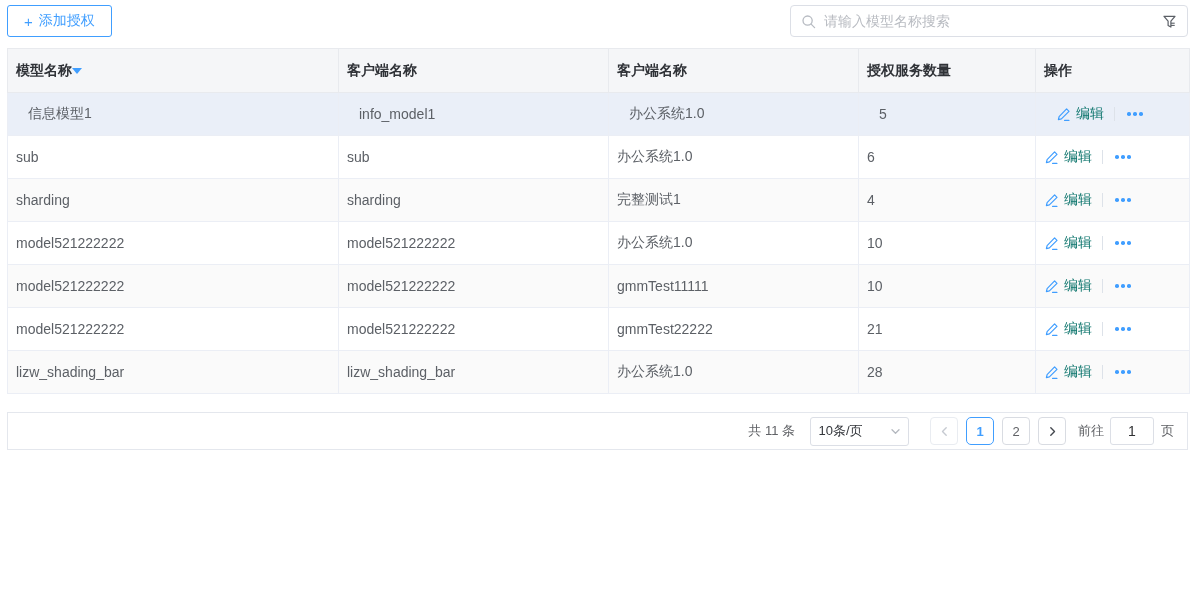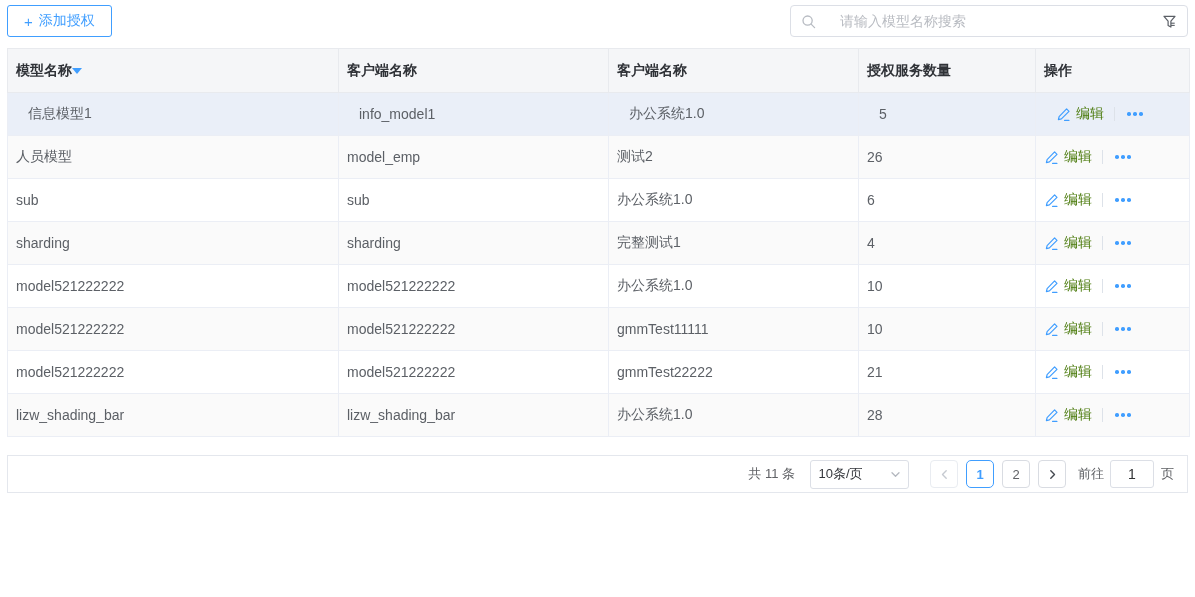--- a/index.html
+++ b/index.html
@@ -7,40 +7,40 @@
   body { font-family: "Liberation Sans", "DejaVu Sans", sans-serif; color: #606266; }
   .page { padding: 5px 7px 0 7px; }
 
   
   .topbar { display: flex; justify-content: space-between; align-items: center; height: 32px; margin-bottom: 11px; }
   .add-btn { height: 32px; padding: 0 16px; background: #fff; border: 1px solid #409eff; border-radius: 3px;
              color: #409eff; font-size: 14px; cursor: pointer; display: inline-flex; align-items: center; gap: 6px;
              font-family: inherit; }
   .add-btn .plus { font-size: 15px; line-height: 1; }
   .search-box { width: 398px; height: 32px; border: 1px solid #dcdfe6; border-radius: 4px; background: #fff;
-                display: flex; align-items: center; padding: 0 10px; gap: 24px; }
+                display: flex; align-items: center; padding: 0 10px; gap: 8px; }
   .search-box input { flex: 1; border: none; outline: none; font-size: 14px; color: #606266; background: transparent;
                       font-family: inherit; }
   .search-box input::placeholder { color: #b9bcc2; }
   .icon-svg { display: block; flex: 0 0 auto; }
 
   
   table { width: 100%; border-collapse: collapse; table-layout: fixed; }
   th, td { border: 1px solid #ebeef5; font-size: 14px; text-align: left; padding: 0 8px; overflow: hidden;
            white-space: nowrap; }
   th { height: 44px; background: #f5f6f8; color: #2f3237; font-weight: 600; border-color: #e8eaee; }
   td { height: 43px; color: #5c6066; background: transparent; }
   tr.striped td { background: #fafafa; }
   tr.highlight td { background: #eaeff8; padding-left: 20px; }
   .th-inner { display: flex; align-items: center; }
   .caret-down { width: 0; height: 0; border-left: 5px solid transparent; border-right: 5px solid transparent;
                 border-top: 6px solid #409eff; display: inline-block; }
 
   .action-wrap { display: flex; align-items: center; gap: 10px; }
-  .edit-link { display: inline-flex; align-items: center; gap: 5px; color: #4d7c0f; font-size: 14px;
+  .edit-link { display: inline-flex; align-items: center; gap: 5px; color: #0f766e; font-size: 14px;
                text-decoration: none; cursor: pointer; }
   .action-divider { width: 1px; height: 14px; background: #dde2e9; display: inline-block; }
   .more-btn { display: inline-flex; align-items: center; gap: 2.5px; cursor: pointer; padding: 4px 2px; }
   .more-btn i { width: 3.5px; height: 3.5px; border-radius: 50%; background: #409eff; display: block; }
 
   
   .pager-box { margin-top: 18px; border: 1px solid #e4e7ed; height: 38px; display: flex; align-items: center;
                justify-content: flex-end; padding-right: 13px; font-size: 13px; color: #606266; background: #fff; }
   .pager-box > * { flex: 0 0 auto; }
   .total-label { margin-right: 15px; font-size: 13px; }
@@ -121,43 +121,20 @@
           </a>
           <span class="action-divider"></span>
           <span class="more-btn">
                 <i></i>
                 <i></i>
                 <i></i>
               </span>
         </div>
       </td>
     </tr>
-        <tr class="striped">
-      <td>人员模型</td>
-      <td>model_emp</td>
-      <td>测试2</td>
-      <td>26</td>
-      <td>
-        <div class="action-wrap">
-          <a class="edit-link">
-            <svg class="icon-svg" width="15" height="15" viewBox="0 0 15 15">
-              <path d="M10.6 1.9l2.4 2.4-7.6 7.6-3 .7.7-3z" fill="none" stroke="#409eff" stroke-width="1.2" stroke-linejoin="round"></path>
-              <line x1="8.6" y1="13.4" x2="12.9" y2="13.4" stroke="#409eff" stroke-width="1.2" stroke-linecap="round"></line>
-            </svg>
-            <span>编辑</span>
-          </a>
-          <span class="action-divider"></span>
-          <span class="more-btn">
-                <i></i>
-                <i></i>
-                <i></i>
-              </span>
-        </div>
-      </td>
-    </tr>
         <tr>
       <td>sub</td>
       <td>sub</td>
       <td>办公系统1.0</td>
       <td>6</td>
       <td>
         <div class="action-wrap">
           <a class="edit-link">
             <svg class="icon-svg" width="15" height="15" viewBox="0 0 15 15">
               <path d="M10.6 1.9l2.4 2.4-7.6 7.6-3 .7.7-3z" fill="none" stroke="#409eff" stroke-width="1.2" stroke-linejoin="round"></path>

